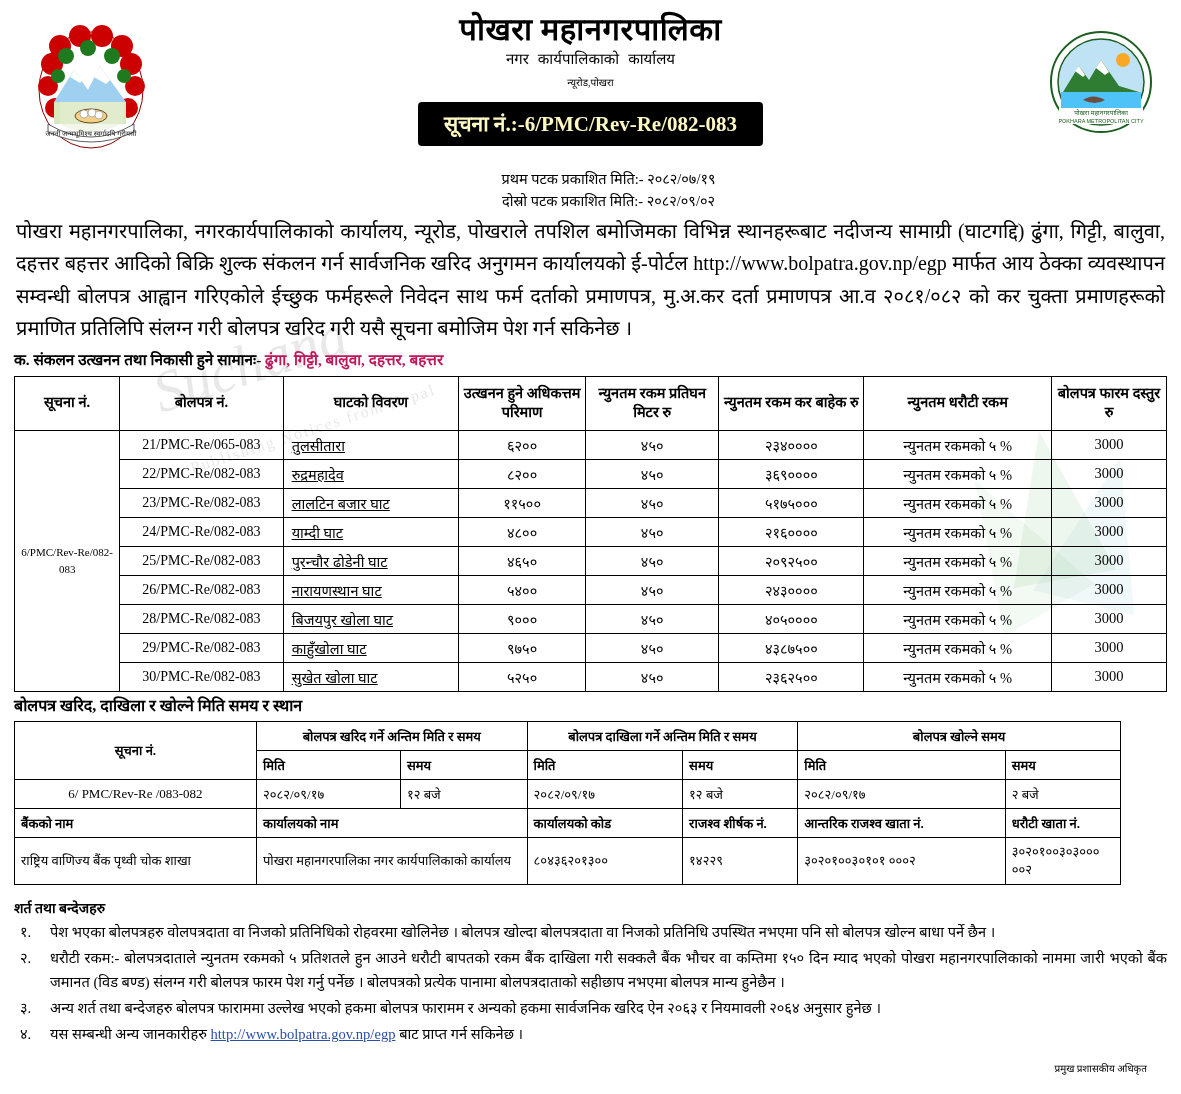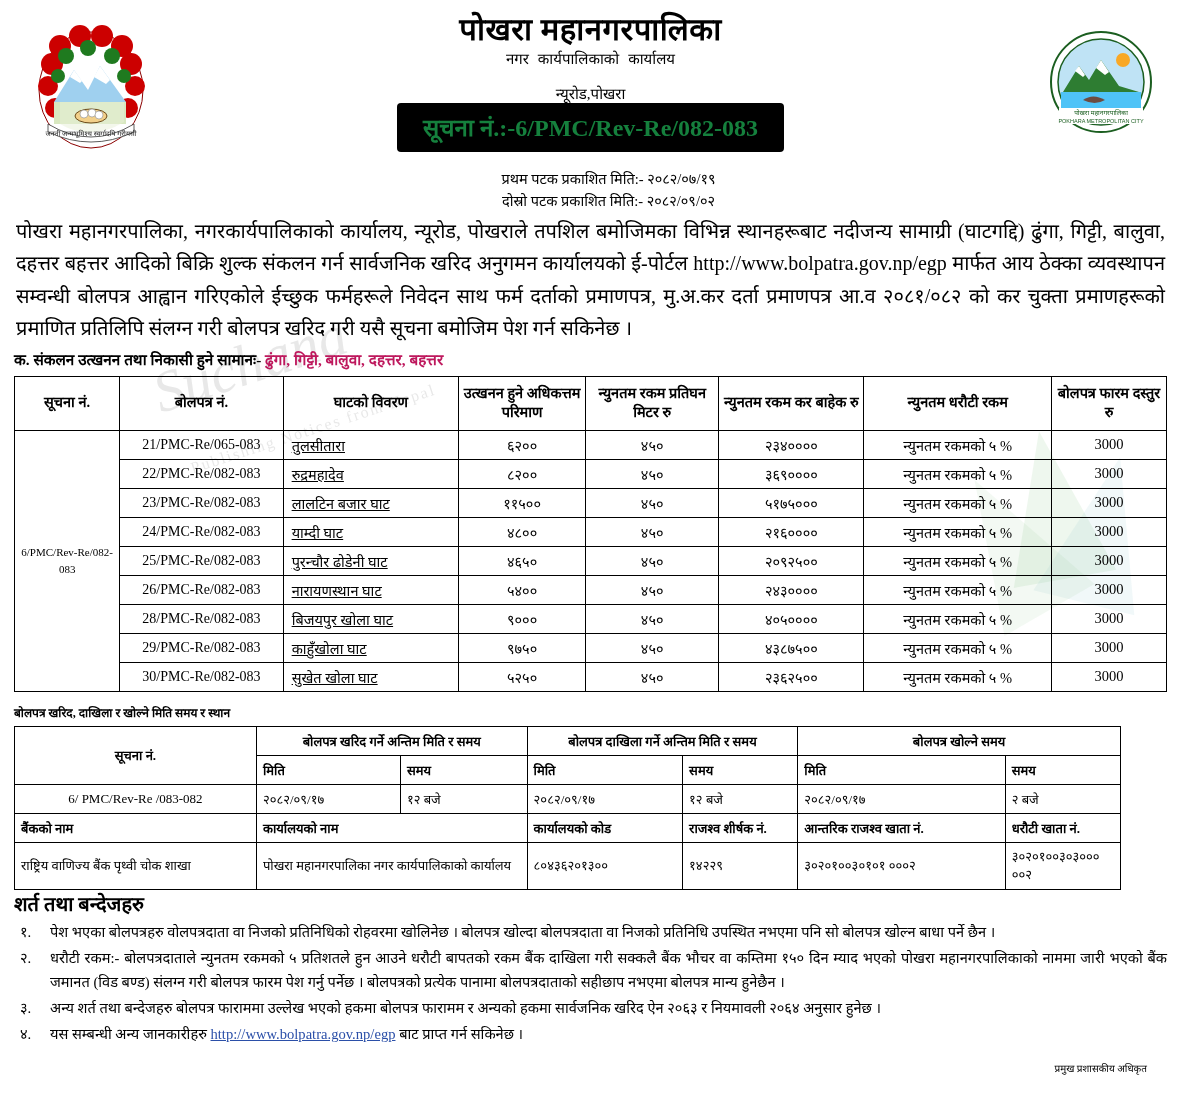--- a/index.html
+++ b/index.html
@@ -86,32 +86,32 @@
     font-size: 31px;
     font-weight: bold;
     letter-spacing: 0.5px;
     line-height: 1.15;
   }
   .org-sub1 {
     font-size: 15px;
     font-family: Liberation Mono, monospace;
   }
   .org-sub2 {
-    font-size: 15px;
-    margin-top: 14px;
+    font-size: 10px;
+    margin-top: 6px;
   }
   .notice-banner {
     display: inline-block;
     background: #000000;
-    color: #15803d;
-    font-size: 24px;
+    color: #fef9c3;
+    font-size: 21px;
     font-weight: bold;
     padding: 7px 26px 9px 26px;
     border-radius: 4px;
-    margin-top: 0;
+    margin-top: 13px;
   }
   .pub-dates {
     text-align: center;
     font-size: 14.5px;
     line-height: 1.55;
     margin-top: 10px;
     position: relative;
     left: 18px;
   }
 
@@ -154,42 +154,43 @@
     font-weight: bold;
     line-height: 1.35;
     padding: 7px 3px;
   }
   .main-table td.bid-no { font-size: 14px; }
   .main-table td.ghat { text-align: left; padding-left: 8px; text-decoration: underline; }
   .main-table td.notice-span { font-size: 11px; line-height: 1.5; }
 
   
   .sec-title {
-    font-size: 12px;
-    font-weight: bold;
-    margin-top: 12px;
+    font-size: 16px;
+    font-weight: bold;
+    margin-top: 2px;
     margin-bottom: 5px;
   }
   table.sched-table {
     border: 1.6px solid #000;
     width: 96%;
   }
   .sched-table th, .sched-table td {
     border: 1px solid #000;
     font-size: 13px;
     padding: 5px 6px;
     text-align: center;
   }
   .sched-table td.left, .sched-table th.left { text-align: left; }
   .sched-table td.bank-cell { text-align: left; line-height: 1.4; }
 
   
   .cond-title {
-    font-size: 20px;
-    font-weight: bold;
+    font-size: 14px;
+    font-weight: bold;
+    margin-top: 13px;
     margin-bottom: 4px;
   }
   .cond-list { margin: 0; padding: 0; }
   .cond-row {
     display: flex;
     font-size: 14.6px;
     line-height: 1.6;
     margin-bottom: 3px;
   }
   .cond-num { width: 30px; flex: 0 0 30px; text-align: left; padding-left: 6px; }

